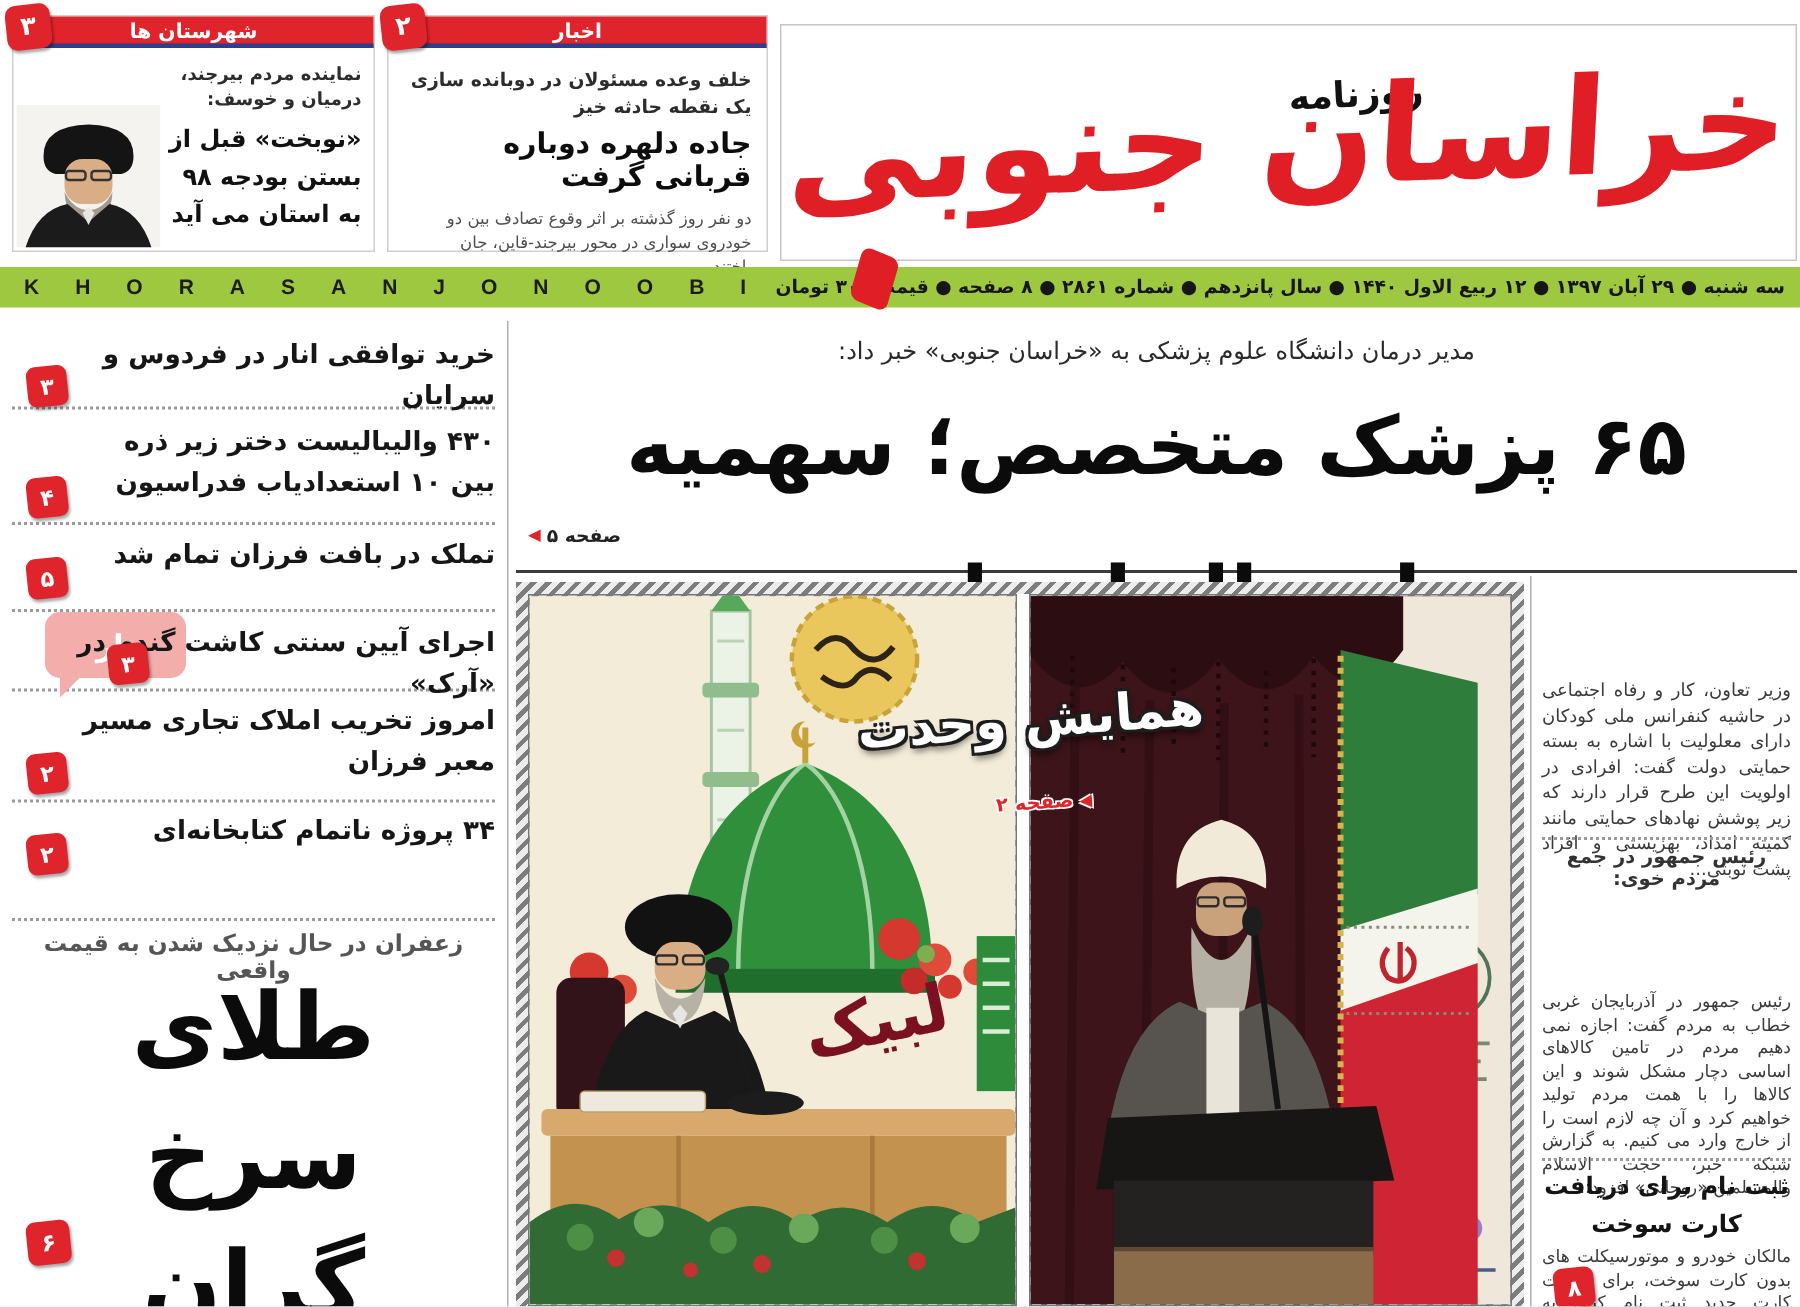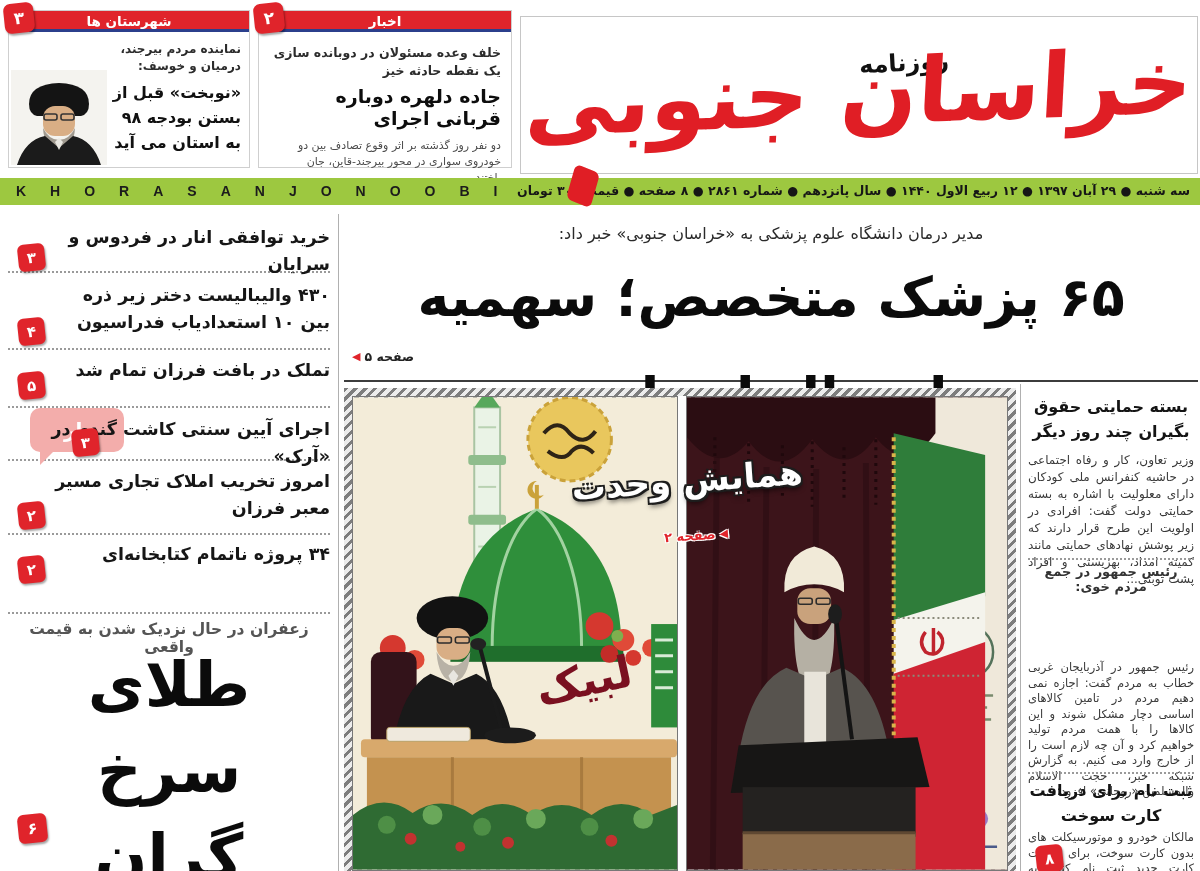--- a/index.html
+++ b/index.html
@@ -139,21 +139,21 @@
       <div class="b1-kicker">نماینده مردم بیرجند، درمیان و خوسف:</div>
       <div class="b1-headline">«نوبخت» قبل از بستن بودجه ۹۸ به استان می آید</div>
     </div>
   </div>
 
   <div class="news-box box2">
     <div class="corner-badge">۲</div>
     <div class="box-bar">اخبار</div>
     <div class="box-body">
       <div class="b2-kicker">خلف وعده مسئولان در دوبانده سازی یک نقطه حادثه خیز</div>
-      <div class="b2-headline">جاده دلهره دوباره قربانی اجرای</div>
+      <div class="b2-headline">جاده دلهره دوباره قربانی گرفت</div>
       <div class="b2-body">دو نفر روز گذشته بر اثر وقوع تصادف بین دو خودروی سواری در محور بیرجند-قاین، جان باختند...</div>
     </div>
   </div>
 
   <div class="masthead">
     <div class="paper-type">روزنامه</div>
     <div class="paper-title">خراسان جنوبی</div>
   </div>
 
   <div class="greenbar">
@@ -356,21 +356,20 @@
       <line x1="56" y1="438" x2="230" y2="438" stroke="#5f4832" stroke-width="3"></line>
     </g>
   </svg>
 
   <div class="photo-caption">همایش وحدت</div>
   <div class="page-ref caption-ref">
     <span>صفحه ۲</span>
     <span class="arrow">◀</span>
   </div>
 
-  <div class="rc rc-headline a1h">بسته حمایتی حقوق بگیران چند روز دیگر</div>
   <div class="rc rc-body a1b">وزیر تعاون، کار و رفاه اجتماعی در حاشیه کنفرانس ملی کودکان دارای معلولیت با اشاره به بسته حمایتی دولت گفت: افرادی در اولویت این طرح قرار دارند که زیر پوشش نهادهای حمایتی مانند کمیته امداد، بهزیستی و افراد پشت نوبتی...</div>
   <div class="dotted rdl rd1"></div>
 
   <div class="rc rc-kicker a2k">رئیس جمهور در جمع مردم خوی:</div>
   <div class="rc rc-body a2b">رئیس جمهور در آذربایجان غربی خطاب به مردم گفت: اجازه نمی دهیم مردم در تامین کالاهای اساسی دچار مشکل شوند و این کالاها را با همت مردم تولید خواهیم کرد و آن چه لازم است را از خارج وارد می کنیم. به گزارش شبکه خبر، حجت الاسلام والمسلمین «روحانی» افزود:...</div>
   <div class="dotted rdl rd2"></div>
 
   <div class="rc rc-headline a3h">ثبت نام برای دریافت کارت سوخت</div>
   <div class="rc rc-body a3b">مالکان خودرو و موتورسیکلت های بدون کارت سوخت، برای دریافت کارت جدید ثبت نام کنند. به گزارش صدا و سیما، شرکت ملی پخش فراورده های نفتی ایران...</div>
   <div class="pg-badge bd8">۸</div>

